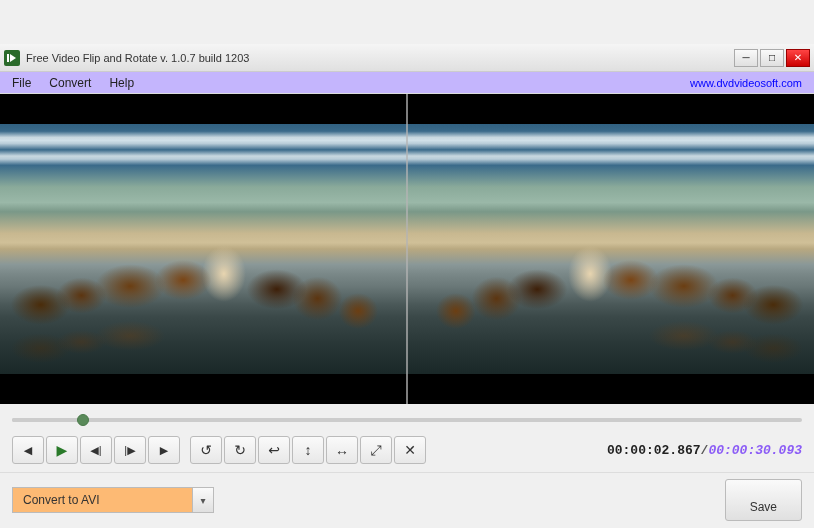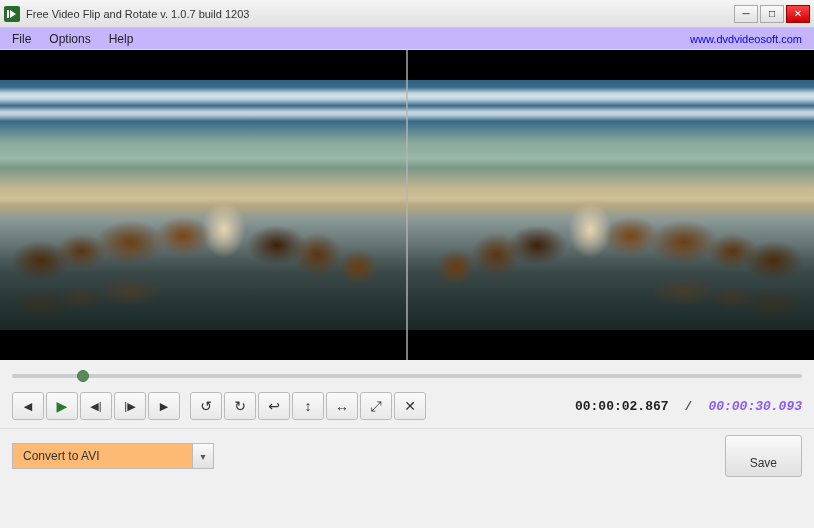--- a/index.html
+++ b/index.html
@@ -15,20 +15,21 @@
 
     
     #title-bar {
       display: flex;
       align-items: center;
       justify-content: space-between;
       background: linear-gradient(to bottom, #f5f5f5, #e0e0e0);
       border-bottom: 1px solid #ccc;
       height: 28px;
       padding: 0 4px;
+      margin-top: 44px;
     }
     #title-left {
       display: flex;
       align-items: center;
       gap: 6px;
     }
     #title-icon {
       width: 16px;
       height: 16px;
     }
@@ -258,21 +259,21 @@
     #transform-btns {
       display: flex;
       align-items: center;
       gap: 2px;
       margin-left: 8px;
     }
 
     #time-display {
       display: flex;
       align-items: center;
-      gap: 16px;
+      gap: 0;
       font-family: 'Courier New', monospace;
       font-size: 13px;
       font-weight: bold;
       color: #222;
     }
     #time-current { color: #222; }
     #time-separator { color: #555; }
     #time-total { color: #8b5cf6; font-style: italic; }
 
     
@@ -348,21 +349,21 @@
   <div id="title-controls">
     <button class="title-btn">─</button>
     <button class="title-btn">□</button>
     <button class="title-btn close-btn">✕</button>
   </div>
 </div>
 
 <div id="menu-bar">
   <div id="menu-items">
     <span class="menu-item">File</span>
-    <span class="menu-item">Options</span>
+    <span class="menu-item">Convert</span>
     <span class="menu-item">Help</span>
   </div>
   <span id="website-link">www.dvdvideosoft.com</span>
 </div>
 
 <div id="preview-container">
   <div id="black-bar-top"></div>
   <div id="video-canvas">
     <div id="video-frame">
       <div class="half-frame left"></div>

